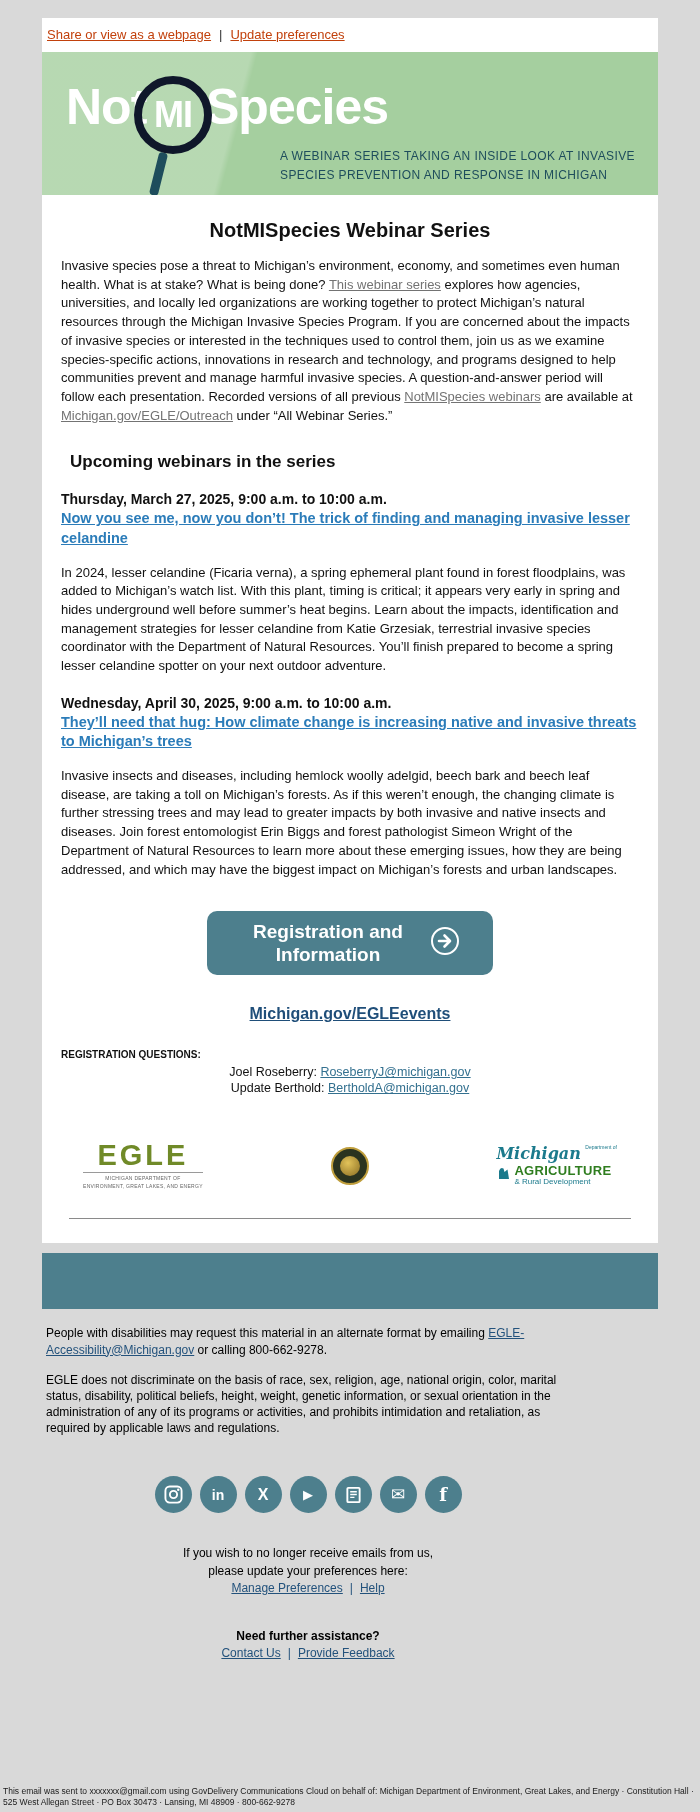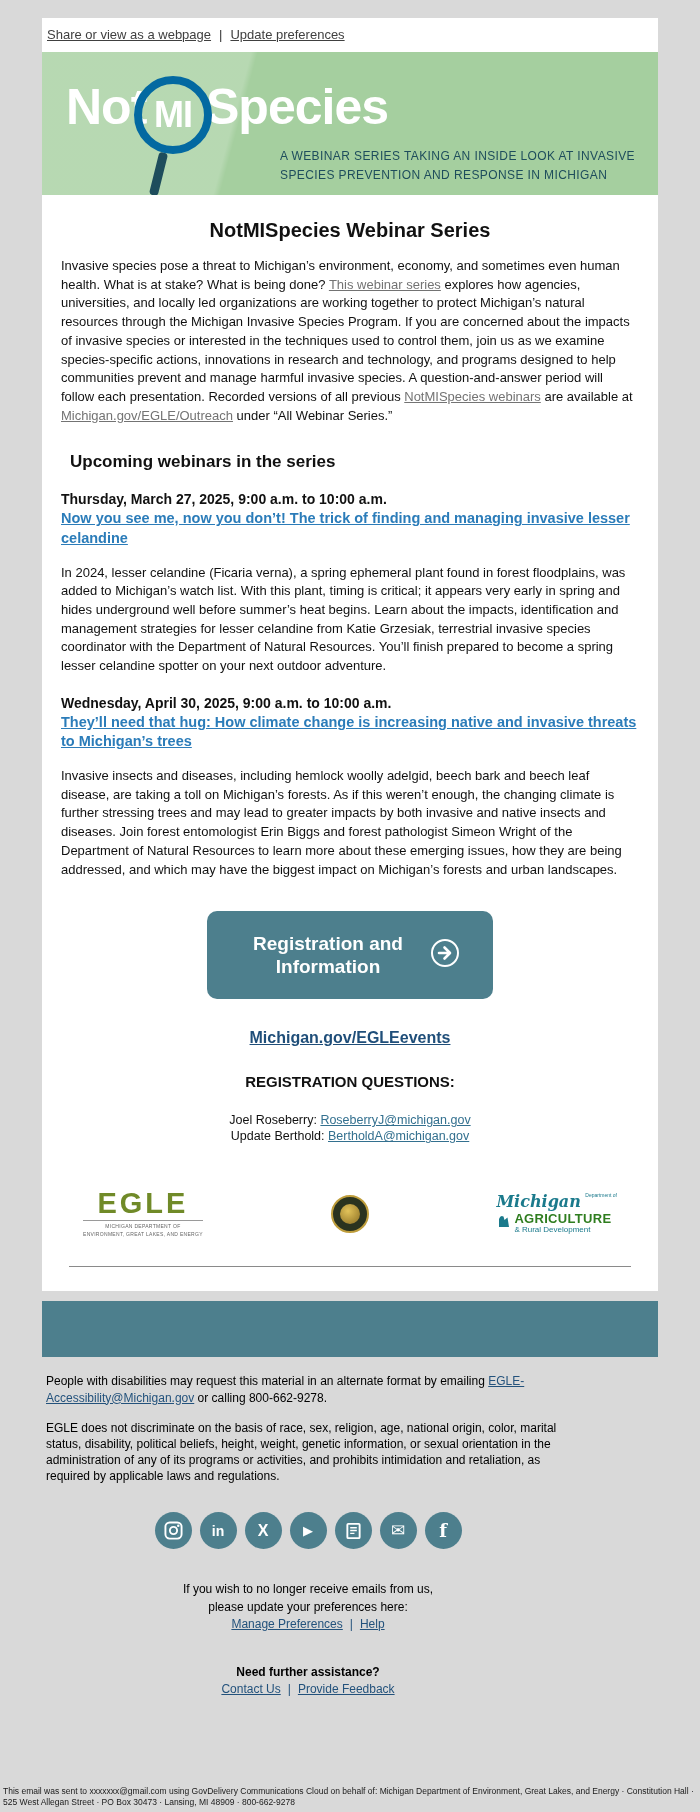--- a/index.html
+++ b/index.html
@@ -6,58 +6,58 @@
   html, body { margin: 0; padding: 0; }
   body { background: #d9d9d9; font-family: "Liberation Sans", sans-serif; }
   .page { position: relative; width: 700px; height: 1812px; margin: 0 auto; background: #d9d9d9; overflow: hidden; }
 
   a, .link { text-decoration: underline; cursor: pointer; }
 
   
   .email-body { width: 616px; margin: 18px auto 0; background: #ffffff; }
 
   .topbar { padding: 9px 6px 10px 5px; font-size: 13px; color: #000; }
-  .topbar .link { color: #404040; font-weight: normal; }
+  .topbar .link { color: #c2410c; font-weight: normal; }
   .topbar .sep { margin: 0 8px; text-decoration: none; color: #333; }
 
   
   .header { position: relative; height: 143px; background: #a5cf9f; overflow: hidden; }
   .header::before { content: ""; position: absolute; inset: 0;
     background: linear-gradient(105deg, rgba(255,255,255,0.20) 0%, rgba(255,255,255,0.20) 32%, rgba(255,255,255,0) 33%); }
   .logo-not, .logo-species { position: absolute; top: 26px; font-size: 50px; font-weight: bold; color: #fff; letter-spacing: -1px; }
   .logo-not { left: 24px; }
   .logo-species { left: 164px; }
   .mag-circle { position: absolute; left: 92px; top: 24px; width: 78px; height: 78px;
-    border: 8px solid #0369a1; border-radius: 50%;
+    border: 8px solid #0f172a; border-radius: 50%;
     display: flex; align-items: center; justify-content: center; }
   .logo-mi { font-size: 36px; font-weight: bold; color: #fff; letter-spacing: -1px; }
   .mag-handle { position: absolute; left: 112px; top: 100px; width: 9px; height: 44px;
     background: #1e4d5c; border-radius: 4px; transform: rotate(14deg); }
   .tagline { position: absolute; left: 238px; top: 95px; font-size: 12px; font-weight: normal;
     color: #1e4d5c; letter-spacing: 0.4px; line-height: 1.6; }
 
   
   .content { padding: 0 19px 20px; color: #111; }
   .page-title { font-size: 20px; font-weight: bold; text-align: center; margin: 24px 0 8px; }
   .para { font-size: 13px; line-height: 1.44; margin: 15px 0 0; }
   .body-link { color: #737373; font-weight: normal; }
   .upcoming-heading { font-size: 17px; font-weight: bold; margin: 27px 9px 4px; }
   .webinar-date { font-size: 14px; font-weight: bold; margin: 19px 0 1px; }
   .webinar-title { display: block; font-size: 14.5px; font-weight: bold; color: #2b7cb9;
     line-height: 1.35; margin: 2px 0 0; }
 
   .cta { display: flex; align-items: center; justify-content: center; gap: 14px;
-    width: 286px; height: 88px; margin: 32px auto 0; background: #4d7f8d; border-radius: 10px;
+    width: 286px; height: 64px; margin: 32px auto 0; background: #4d7f8d; border-radius: 10px;
     color: #fff; cursor: pointer; }
   .cta-label { font-size: 19px; font-weight: bold; text-align: center; width: 176px; line-height: 1.25; }
 
   .events-link { display: block; text-align: center; margin: 30px 0 0; font-size: 16px;
     font-weight: bold; color: #1f4e79; }
 
-  .reg-heading { text-align: center; font-size: 15px; font-weight: bold; margin: 26px 0 23px; }
+  .reg-heading { text-align: left; font-size: 10px; font-weight: bold; margin: 26px 0 5px; }
   .contact-line { text-align: center; font-size: 12.5px; margin: 2px 0; }
   .contact-line .body-link { color: #33708f; }
 
   .logos { display: flex; align-items: center; justify-content: space-between; margin: 46px 22px 0; }
   .egle-logo { text-align: center; }
   .egle-word { font-size: 29px; font-weight: bold; color: #708a28; letter-spacing: 3px; line-height: 1; }
   .egle-cap { border-top: 1px solid #9a9a9a; margin-top: 2px; padding-top: 2px;
     font-size: 5px; color: #666; letter-spacing: 0.3px; line-height: 1.5; }
   .dnr-seal { width: 38px; height: 38px; border-radius: 50%; background: #2a331f;
     border: 2px solid #bf9e3c; display: flex; align-items: center; justify-content: center; }
@@ -73,21 +73,21 @@
 
   .divider { border: none; border-top: 1px solid #8a8a8a; margin: 28px 8px 4px; }
 
   
   .teal-band { width: 616px; height: 56px; margin: 10px auto 0; background: #4d7f8d; }
 
   .footer { width: 524px; margin: 16px 0 0 46px; font-size: 12px; line-height: 1.35; color: #000; }
   .footer .nav-link { color: #23527c; font-weight: normal; }
   .footer-para { margin: 0 0 14px; }
 
-  .socials { display: flex; justify-content: center; gap: 8px; margin: 28px 0 20px; }
+  .socials { display: flex; justify-content: center; gap: 8px; margin: 40px 0 20px; }
   .social-circle { width: 37px; height: 37px; border-radius: 50%; background: #4d7f8d;
     display: flex; align-items: center; justify-content: center; color: #fff; cursor: pointer; }
   .g-in { font-size: 14px; font-weight: bold; }
   .g-x  { font-size: 16px; font-weight: bold; }
   .g-yt { font-size: 13px; }
   .g-mail { font-size: 17px; }
   .g-fb { font-family: "DejaVu Serif", serif; font-size: 18px; font-weight: bold; }
 
   .center-block { text-align: center; margin-top: 32px; }
   .center-block p { margin: 1px 0; }

